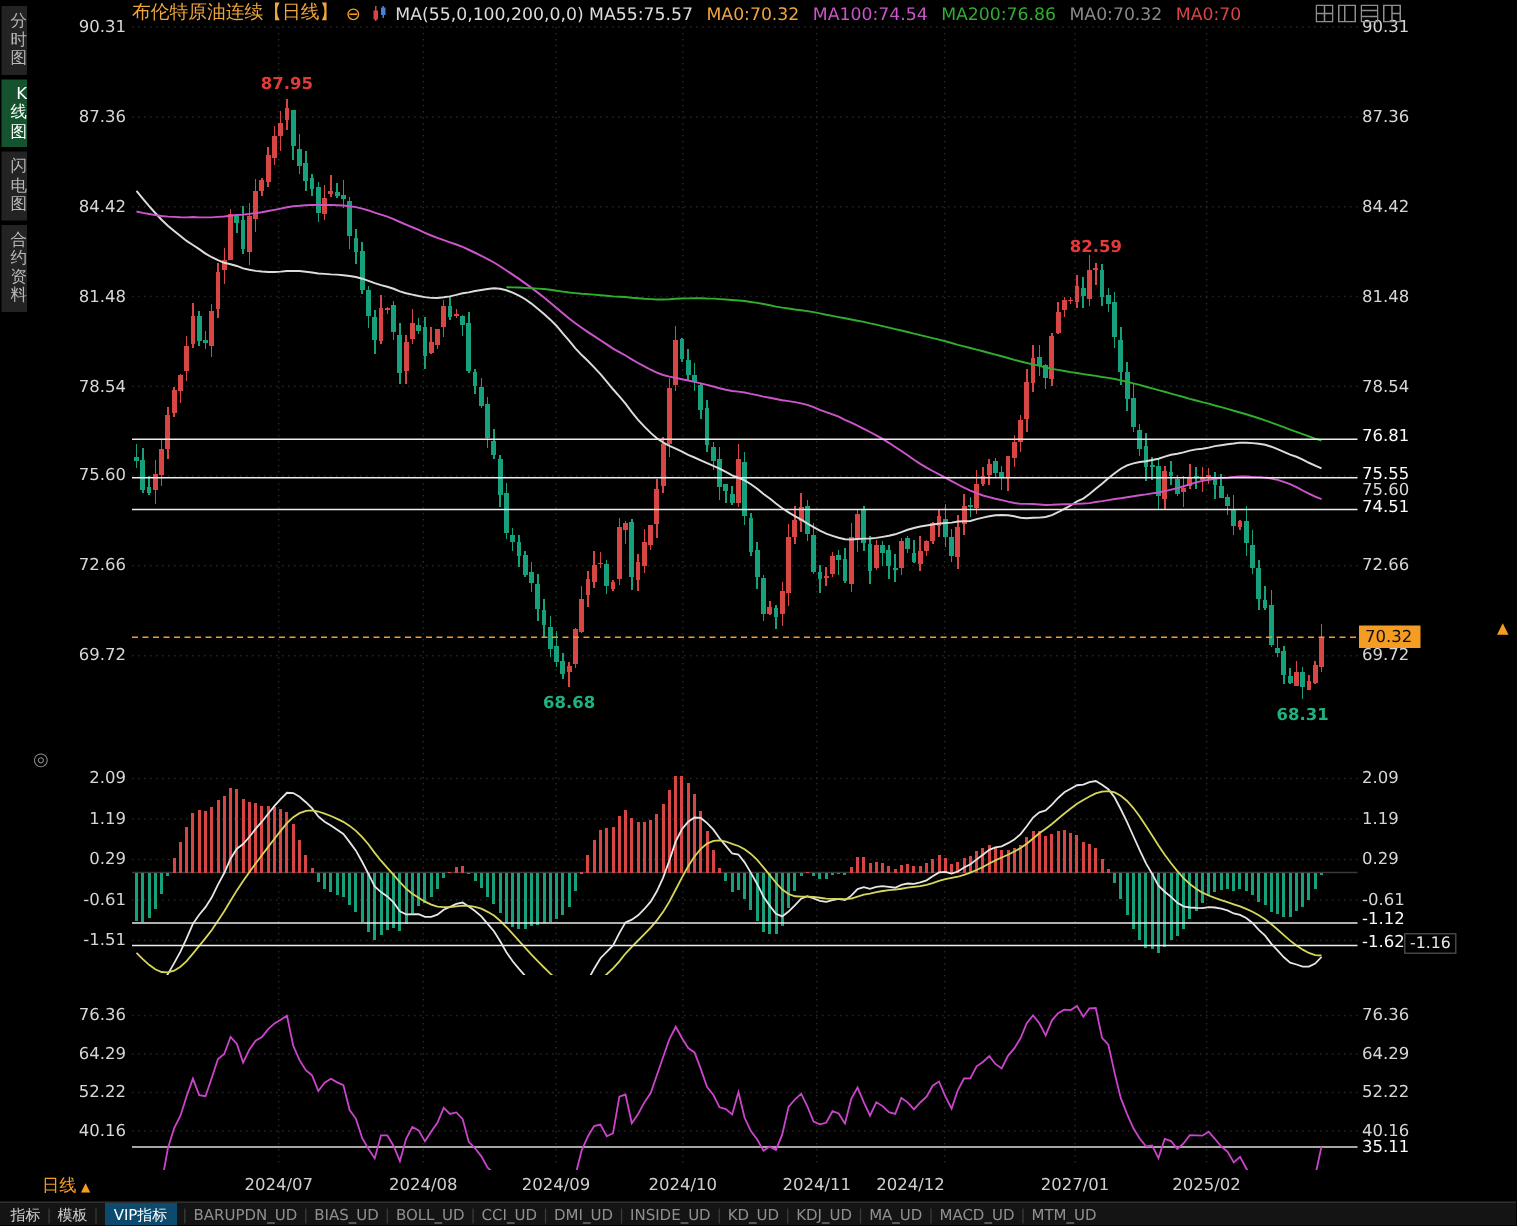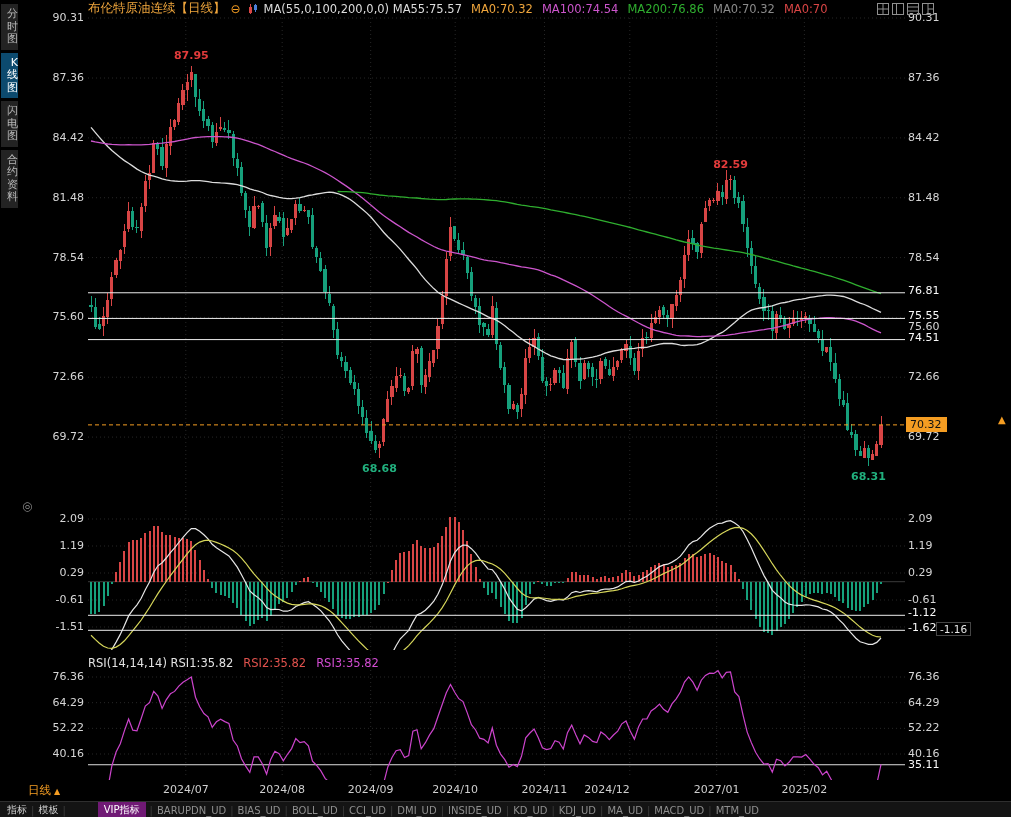--- a/index.html
+++ b/index.html
@@ -16,41 +16,41 @@
           padding-left:88px;z-index:4;font-size:12px;white-space:nowrap;}
   #title{color:#f0a63c;font-size:12.5px;margin-right:5px;}
   #cmp{color:#f59d22;font-size:12px;margin-right:6px;cursor:pointer;}
   #klicon{margin-right:5px;}
   .leg{font-size:11.5px;margin-right:9px;}
   #winicons{position:absolute;left:877px;top:3px;display:flex;gap:3px;z-index:5;}
   #winicons .wi{cursor:pointer;display:block;}
   #sidebar{position:absolute;left:0;top:4px;width:19px;z-index:5;}
   .sbitem{width:17px;margin:0 0 3px 1px;padding:4px 0;text-align:right;font-size:11px;line-height:12.5px;
           color:#b8b8b8;background:#232323;word-break:break-all;cursor:pointer;}
-  .sbitem.active{background:#0c4a6e;color:#fff;}
+  .sbitem.active{background:#14532d;color:#fff;}
   #macd-ico{position:absolute;left:22px;top:499px;font-size:12px;color:#8a8a8a;z-index:4;cursor:pointer;}
   #macd-label{position:absolute;left:88px;top:500px;font-size:11.5px;z-index:4;white-space:nowrap;}
   #rsi-label{position:absolute;left:88px;top:656px;font-size:11.5px;z-index:4;white-space:nowrap;}
   #macd-label span,#rsi-label span{margin-right:10px;}
   .c-white{color:#e2e2e2;} .c-yellow{color:#d6d65a;} .c-mag{color:#d24dd2;} .c-red{color:#e0524d;}
   #period-tab{position:absolute;left:28px;top:783px;color:#f59d22;font-size:11.5px;z-index:4;cursor:pointer;}
   #period-tab .arr{font-size:8px;margin-left:3px;}
   #price-tag{position:absolute;left:906px;top:418px;background:#f59d22;color:#111;font-size:11px;
              padding:1px 5px 1px 4px;z-index:4;}
   #macd-tag{position:absolute;left:936px;top:622px;background:#000;border:1px solid #454545;color:#e6e6e6;
             font-size:10.5px;padding:0 3px;z-index:4;}
   #scroll-latest{position:absolute;left:998px;top:414px;color:#f59d22;font-size:10px;z-index:4;cursor:pointer;}
   #watermark{position:absolute;left:875px;top:761px;font-size:30px;font-weight:bold;color:#c9c9c9;
              letter-spacing:1px;z-index:6;}
   #bottombar{position:absolute;left:0;right:0;top:801px;height:16px;background:#141414;border-top:1px solid #2f2f2f;
              display:flex;align-items:center;font-size:10px;color:#8f8f8f;z-index:7;padding-left:7px;white-space:nowrap;}
   #bottombar .sep{color:#3c3c3c;margin:0 4px;}
   #bottombar .itm{cursor:pointer;}
   #bottombar .tab{color:#d0d0d0;}
-  #bottombar .active{background:#701a75;color:#fff;padding:1px 6px;margin-left:28px;}
+  #bottombar .active{background:#0c4a6e;color:#fff;padding:1px 6px;}
 </style>
 </head>
 <body>
 
 <div id="app">
   <svg id="chart-svg" width="1011" height="817">
       <defs>
         <clipPath id="cpP">
           <rect x="88" y="8" width="819" height="482"></rect>
         </clipPath>
@@ -771,23 +771,20 @@
     </div>
 
   <div id="sidebar">
       <div class="sbitem">分时图</div>
       <div class="sbitem active">K线图</div>
       <div class="sbitem">闪电图</div>
       <div class="sbitem">合约资料</div>
     </div>
 
   <span id="macd-ico">◎</span>
-  <div id="rsi-label">
-    <span class="c-white">RSI(14,14,14) RSI1:35.82</span><span class="c-red">RSI2:35.82</span><span class="c-mag">RSI3:35.82</span>
-  </div>
 
   <div id="period-tab">
     <span>日线</span><span class="arr">▲</span>
   </div>
 
   <div id="price-tag" style="top: 416.876px;">70.32</div>
   <div id="macd-tag">-1.16</div>
   <div id="scroll-latest">▲</div>
 
   <div id="bottombar">

